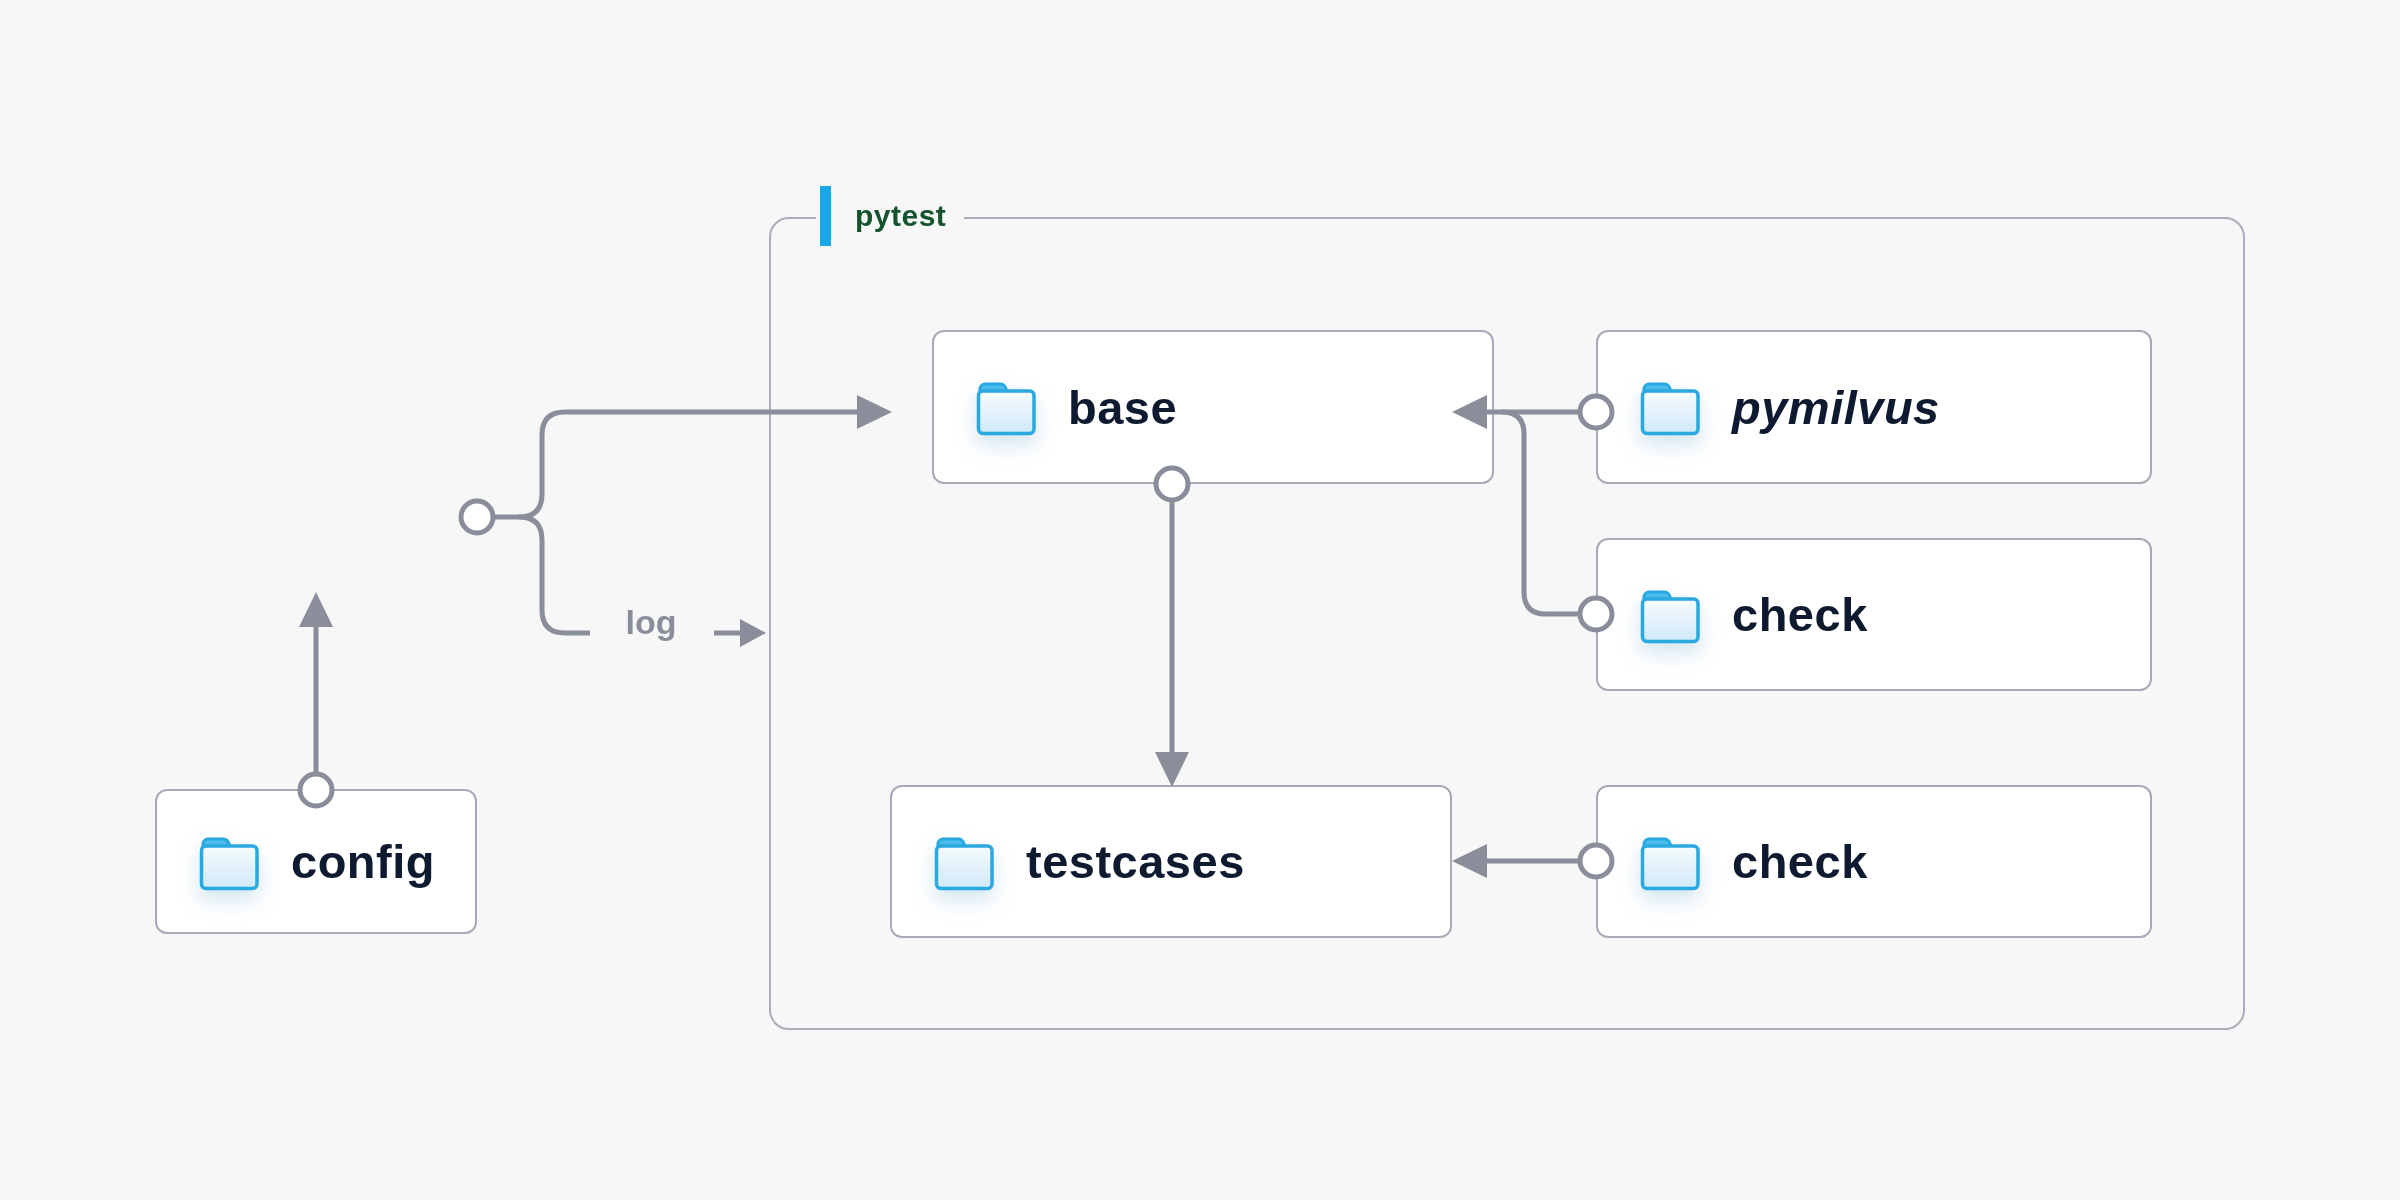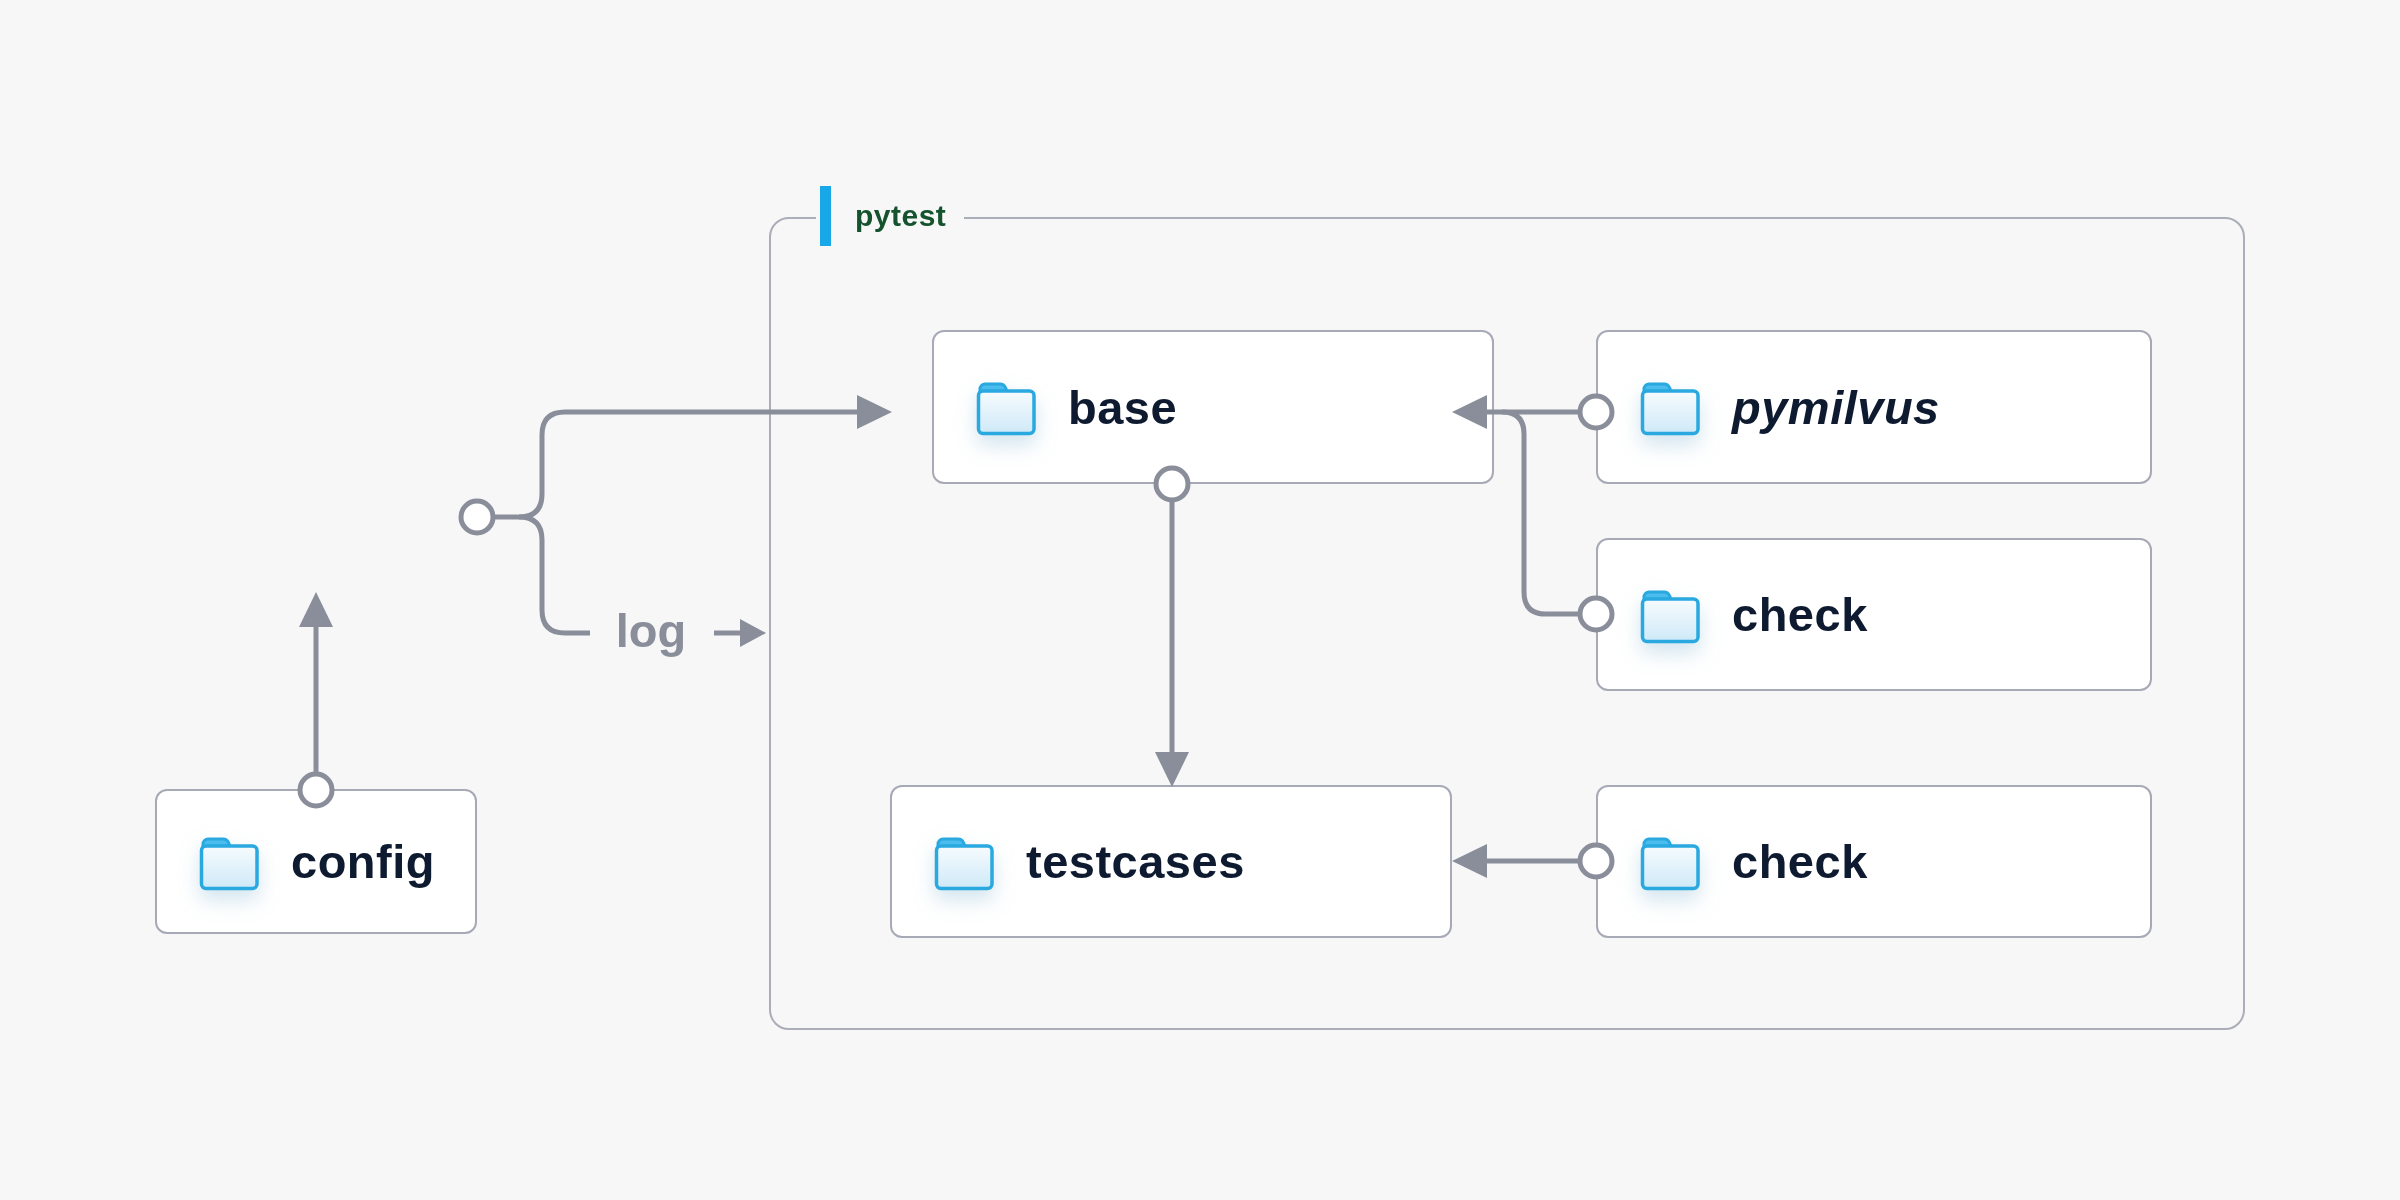--- a/index.html
+++ b/index.html
@@ -84,21 +84,21 @@
   #node-check     { left: 1596px; top: 538px; width: 556px; height: 153px; }
   #node-testcases { left: 890px; top: 785px; width: 562px; height: 153px; }
   #node-common    { left: 1596px; top: 785px; width: 556px; height: 153px; }
   
   .log-label {
     position: absolute;
     left: 596px;
     top: 603px;
     width: 110px;
     text-align: center;
-    font-size: 47px;
+    font-size: 34px;
     font-weight: 600;
     color: #8a8e9a;
     z-index: 2;
   }
   
   .overlay {
     position: absolute;
     left: 0;
     top: 0;
     z-index: 4;

